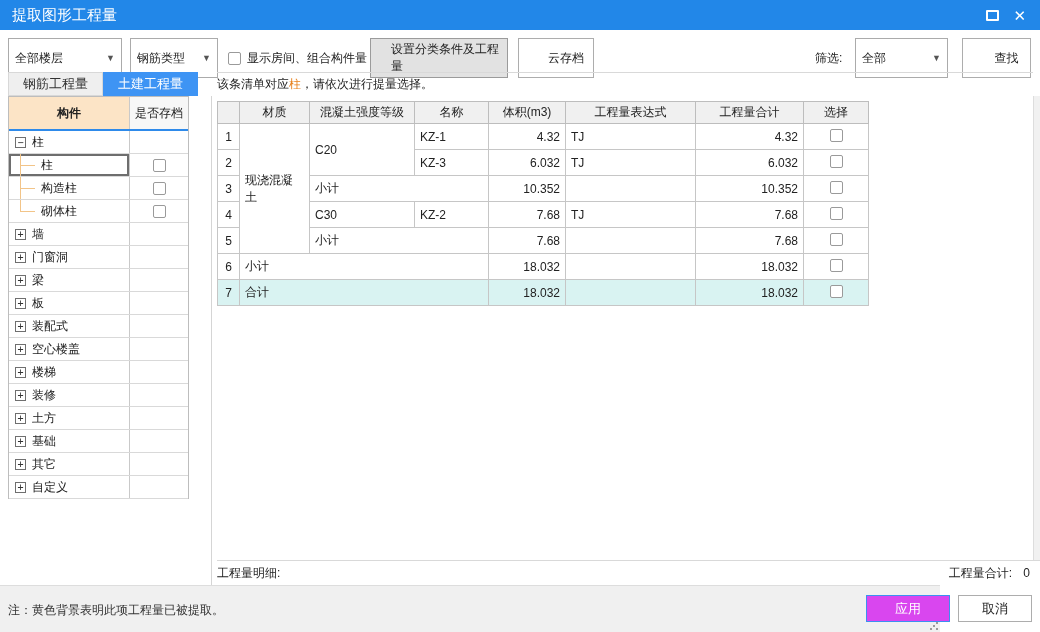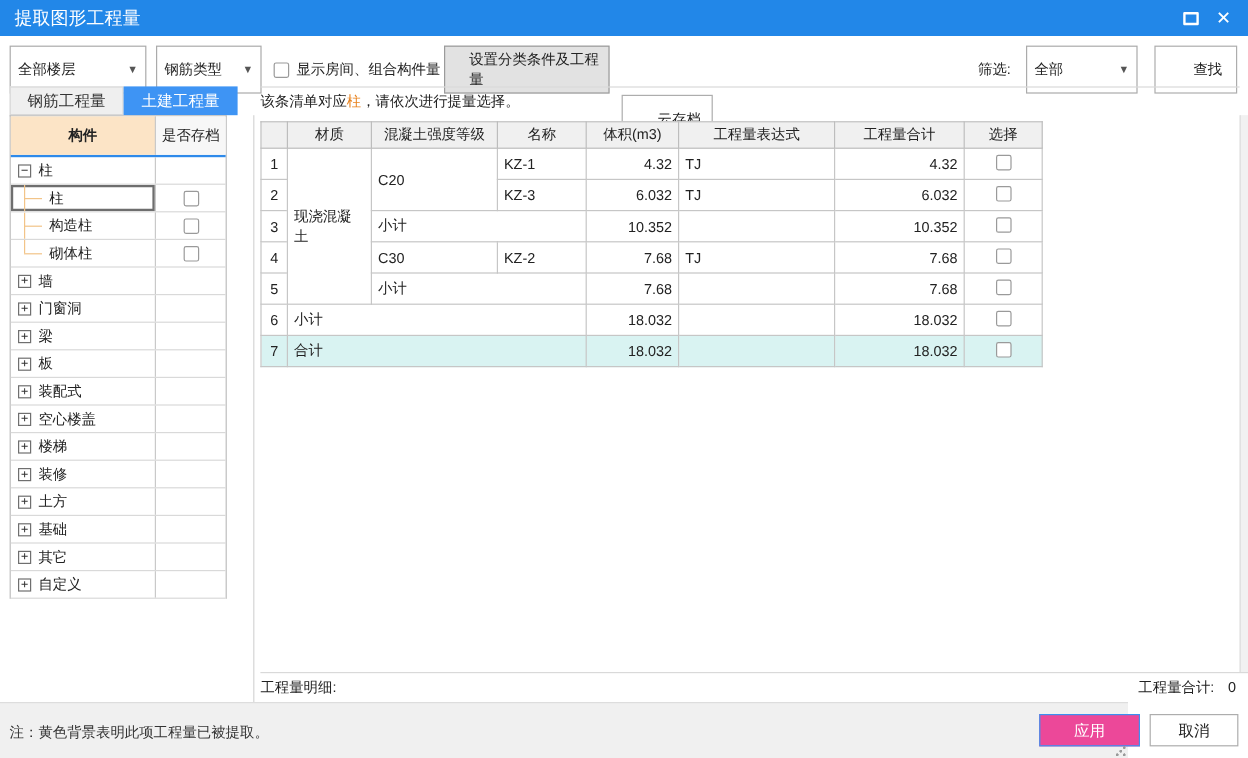--- a/index.html
+++ b/index.html
@@ -83,21 +83,21 @@
     border-top:1px solid #D9D9D9; display:flex; align-items:center; font-size:12px; }
   .detailbar .right { margin-left:auto; margin-right:10px; }
   .detailbar .total-val { display:inline-block; margin-left:8px; }
 
   
   .footer { position:absolute; left:0; top:585px; width:940px; height:47px;
     background:#F0F0F0; border-top:1px solid #DDDDDD; }
   .footer .note { position:absolute; left:8px; top:16px; font-size:12px; color:#333; }
   .fbtn { position:absolute; top:9px; height:27px; display:flex; align-items:center;
     justify-content:center; font-size:13px; cursor:default; }
-  .fbtn.apply { left:866px; width:84px; background:#ec4899; color:#fff; border:1px solid #3D8FF0; }
+  .fbtn.apply { left:866px; width:84px; background:#d946ef; color:#fff; border:1px solid #3D8FF0; }
   .fbtn.cancel { left:958px; width:74px; background:#fff; color:#222; border:1px solid #ADADAD; }
   .grip { position:absolute; right:2px; bottom:2px; width:9px; height:9px;
     background:
       radial-gradient(circle at 8px 2px,#9a9a9a 1px,transparent 1.4px),
       radial-gradient(circle at 8px 8px,#9a9a9a 1px,transparent 1.4px),
       radial-gradient(circle at 2px 8px,#9a9a9a 1px,transparent 1.4px),
       radial-gradient(circle at 5px 5px,#9a9a9a 1px,transparent 1.4px); }
 </style>
 </head>
 <body>
@@ -119,21 +119,21 @@
     <span>钢筋类型</span>
     <span class="caret">▼</span>
   </div>
   <div class="ctl chklabel" style="left:228px;">
     <span class="cbx"></span>
     <span>显示房间、组合构件量</span>
   </div>
   <div class="ctl btn gray" style="left:370px; width:138px;">
     <span>设置分类条件及工程量</span>
   </div>
-  <div class="ctl btn" style="left:518px; width:76px;margin-top:41px;">
+  <div class="ctl btn" style="left:518px; width:76px;">
     <span>云存档</span>
   </div>
   <div class="ctl" style="left:815px; display:flex; align-items:center;">
     <span>筛选:</span>
   </div>
   <div class="ctl select" style="left:855px; width:93px;">
     <span>全部</span>
     <span class="caret">▼</span>
   </div>
   <div class="ctl btn" style="left:962px; width:69px;">

